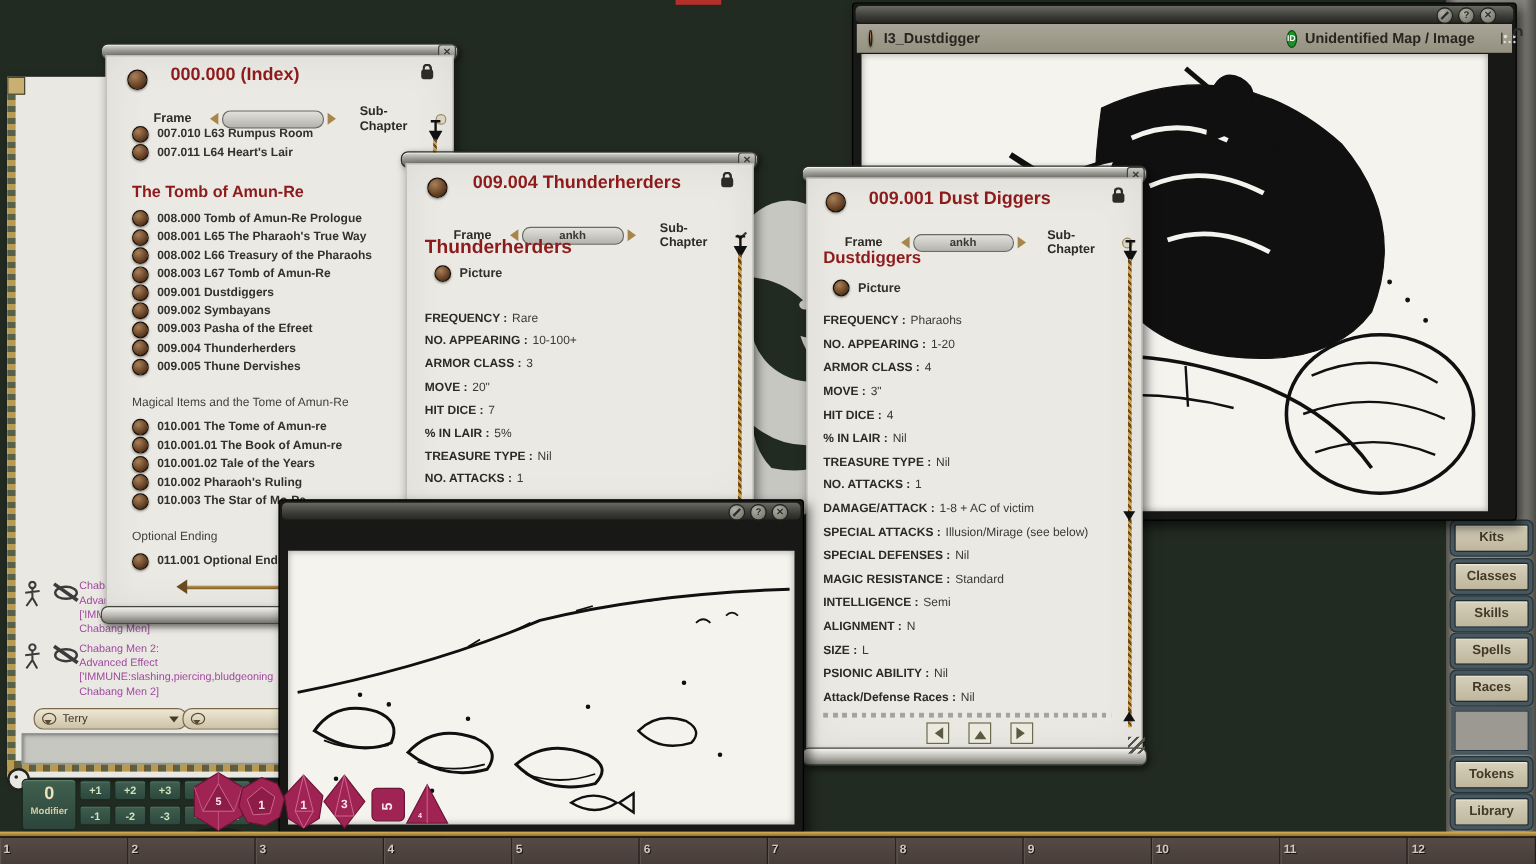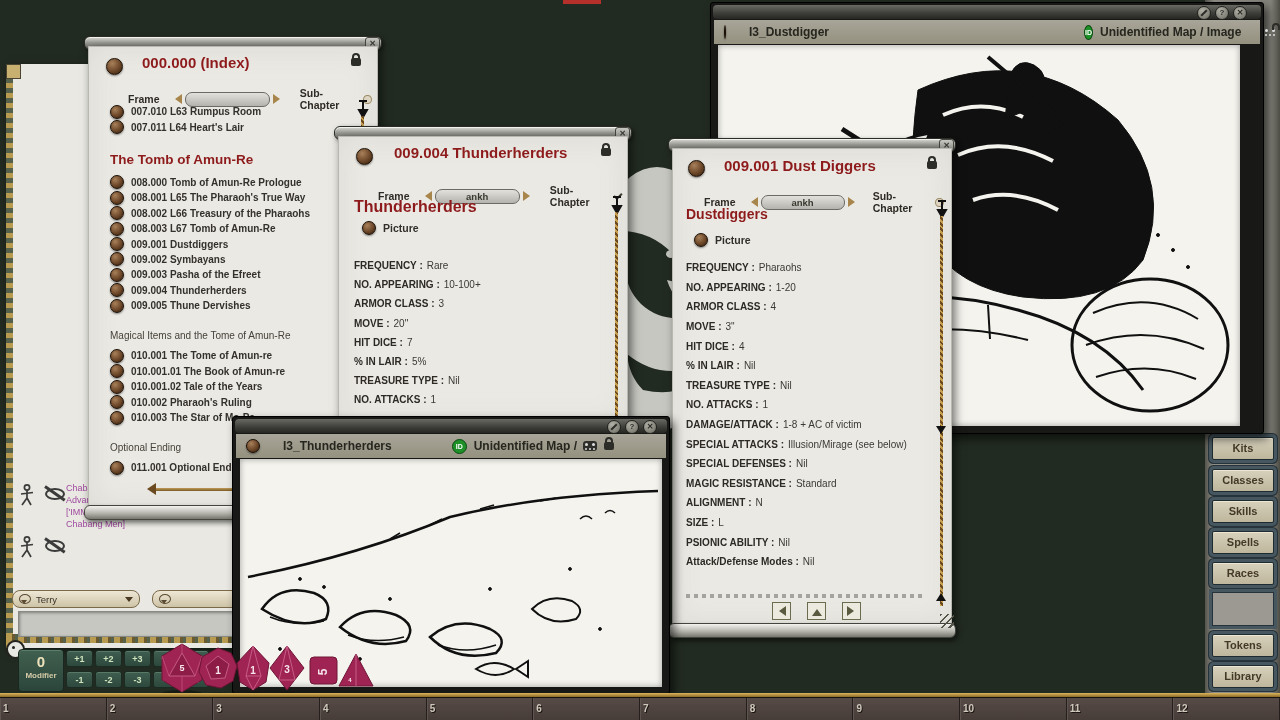--- a/index.html
+++ b/index.html
@@ -61,21 +61,21 @@
   .img-window{position:absolute;background:#181816;border:1px solid #000;border-radius:3px;
     box-shadow:4px 5px 10px rgba(0,0,0,.6);}
   .img-rod{position:absolute;left:2px;right:2px;top:2px;height:14px;border-radius:4px;
     background:linear-gradient(#6a6a64,#3c3c38 60%,#262622);}
   .circ-btn{position:absolute;top:1px;width:12px;height:12px;border-radius:50%;
     background:radial-gradient(circle at 35% 30%,#b0b0a6,#6b6b62);border:1px solid #22221e;
     font-size:8px;line-height:12px;text-align:center;color:#2c2c28;font-weight:bold;}
   .pencil{display:inline-block;width:2px;height:8px;background:#2c2c28;transform:rotate(45deg);margin-top:2px;}
   .img-titlebar{position:absolute;left:3px;right:3px;height:24px;
     background:linear-gradient(#a8a599,#94917f);display:flex;align-items:center;}
-  .img-title{font-size:12px;font-weight:bold;color:#26261f;margin-left:23px;white-space:nowrap;}
+  .img-title{font-size:12px;font-weight:bold;color:#26261f;margin-left:10px;white-space:nowrap;}
   .id-badge{width:13px;height:13px;border-radius:50%;background:#1e9028;border:1px solid #0a4a10;
     color:#fff;font-size:7px;font-weight:bold;line-height:13px;text-align:center;}
   .img-status{font-size:12px;font-weight:bold;color:#26261f;margin-left:7px;white-space:nowrap;}
   .mask-icon{position:relative;width:14px;height:10px;background:#2e2e2a;border-radius:3px;}
   .mask-icon::before{content:"";position:absolute;left:2px;top:2px;width:3px;height:3px;border-radius:50%;
     background:#ddd;box-shadow:7px 0 0 #ddd;}
   .mask-icon::after{content:"";position:absolute;left:2px;top:7px;width:2px;height:2px;border-radius:50%;
     background:#ddd;box-shadow:4px 0 0 #ddd,8px 0 0 #ddd;}
   .img-area{position:absolute;background:#f4f3ee;box-shadow:inset 0 0 6px rgba(0,0,0,.35);}
   
@@ -190,22 +190,28 @@
         <div class="chat-line">Chabang Men]</div>
     </div>
 
     <svg class="figure-icon" style="left:12px;top:472px" width="18" height="22" viewBox="0 0 18 22">
       <g stroke="#3b3b3b" stroke-width="1.7" fill="none">
         <circle cx="9" cy="3.5" r="2.6"></circle>
           <path d="M9 6v8M3 10l12 -1.5M9 14l-5 7M9 14l4 7"></path>
       </g>
     </svg>
     <span class="eye-icon" style="left:38px;top:473px"></span>
-
-    <div class="chat-pill" style="left:6px;top:526px;width:126px">
+    <div class="chat-entry" style="left:60px;top:470px">
+      <div class="chat-line">Chabang Men 2:</div>
+        <div class="chat-line">Advanced Effect</div>
+        <div class="chat-line">['IMMUNE:slashing,piercing,bludgeoning</div>
+        <div class="chat-line">Chabang Men 2]</div>
+    </div>
+
+    <div class="chat-pill" style="left:22px;top:526px;width:126px">
       <span class="bubble"></span>
       <span>Terry</span>
       <span class="dd-tri"></span>
     </div>
     <div class="chat-pill" style="left:146px;top:526px;width:90px">
       <span class="bubble"></span>
     </div>
     <div class="chat-input" style="left:12px;top:547px;width:218px;height:24px"></div>
   </div>
 
@@ -530,38 +536,42 @@
         <div class="stat-row" style="height:19.6px">
           <b>SPECIAL DEFENSES :</b>
           <span class="stat-val">Nil</span>
         </div>
 
         <div class="stat-row" style="height:19.6px">
           <b>MAGIC RESISTANCE :</b>
           <span class="stat-val">Standard</span>
         </div>
 
+        <div class="stat-row" style="height:19.6px">
+          <b>INTELLIGENCE :</b>
+          <span class="stat-val">Semi</span>
+        </div>
 
         <div class="stat-row" style="height:19.6px">
           <b>ALIGNMENT :</b>
           <span class="stat-val">N</span>
         </div>
 
         <div class="stat-row" style="height:19.6px">
           <b>SIZE :</b>
           <span class="stat-val">L</span>
         </div>
 
         <div class="stat-row" style="height:19.6px">
           <b>PSIONIC ABILITY :</b>
           <span class="stat-val">Nil</span>
         </div>
 
         <div class="stat-row" style="height:19.6px">
-          <b>Attack/Defense Modes :</b>
+          <b>Attack/Defense Races :</b>
           <span class="stat-val">Nil</span>
         </div>
 
     </div>
     <div class="clip-strip" style="left:14px;top:456px;width:240px"></div>
     <div class="nav-btn" style="left:100px;top:464px">
         <span class="nav-l"></span>
       </div>
     <div class="nav-btn" style="left:135px;top:464px">
         <span class="nav-u"></span>
@@ -571,28 +581,20 @@
       </div>
     <div class="paper-bottom" style="left:-4px;right:-4px;bottom:0"></div>
     <div class="grip" style="right:-2px;bottom:10px"></div>
   </div>
 
   <div class="img-window" style="left:232px;top:416px;width:436px;height:276px;z-index:50">
     <div class="img-rod">
       <span class="circ-btn" style="right:46px"><i class="pencil"></i></span>
       <span class="circ-btn" style="right:28px">?</span>
       <span class="circ-btn" style="right:10px">✕</span>
-    </div>
-    <div class="img-titlebar" style="top:17px">
-      <span class="knob knob-sm" style="margin-left:10px"></span>
-      <span class="img-title">I3_Thunderherders</span>
-      <span class="id-badge" style="margin-left:60px">ID</span>
-      <span class="img-status">Unidentified Map /</span>
-      <span class="mask-icon" style="margin-left:6px"></span>
-      <span class="lock" style="margin-left:7px"></span>
     </div>
     <div class="img-area" style="left:7px;top:42px;width:422px;height:228px">
       <svg width="422" height="228" viewBox="0 0 422 228">
         <g fill="none" stroke="#101010">
           <path d="M8 118 Q120 96 210 58 Q300 36 418 32" stroke-width="2.5"></path>
           <path d="M150 80 l10 -6 M190 66 l12 -6 M240 50 l14 -4 M300 42 l16 -3" stroke-width="1.5"></path>
           <path d="M22 150 q18 -26 52 -16 q20 8 12 26 q-30 12 -64 -10z" stroke-width="2.5"></path>
           <path d="M100 168 q22 -24 56 -12 q22 10 10 26 q-36 10 -66 -14z" stroke-width="2.5"></path>
           <path d="M190 178 q26 -22 60 -8 q20 10 6 24 q-40 10 -66 -16z" stroke-width="2.5"></path>
           <path d="M292 150 q16 -16 40 -8 q14 8 4 18 q-26 8 -44 -10z" stroke-width="2"></path>

